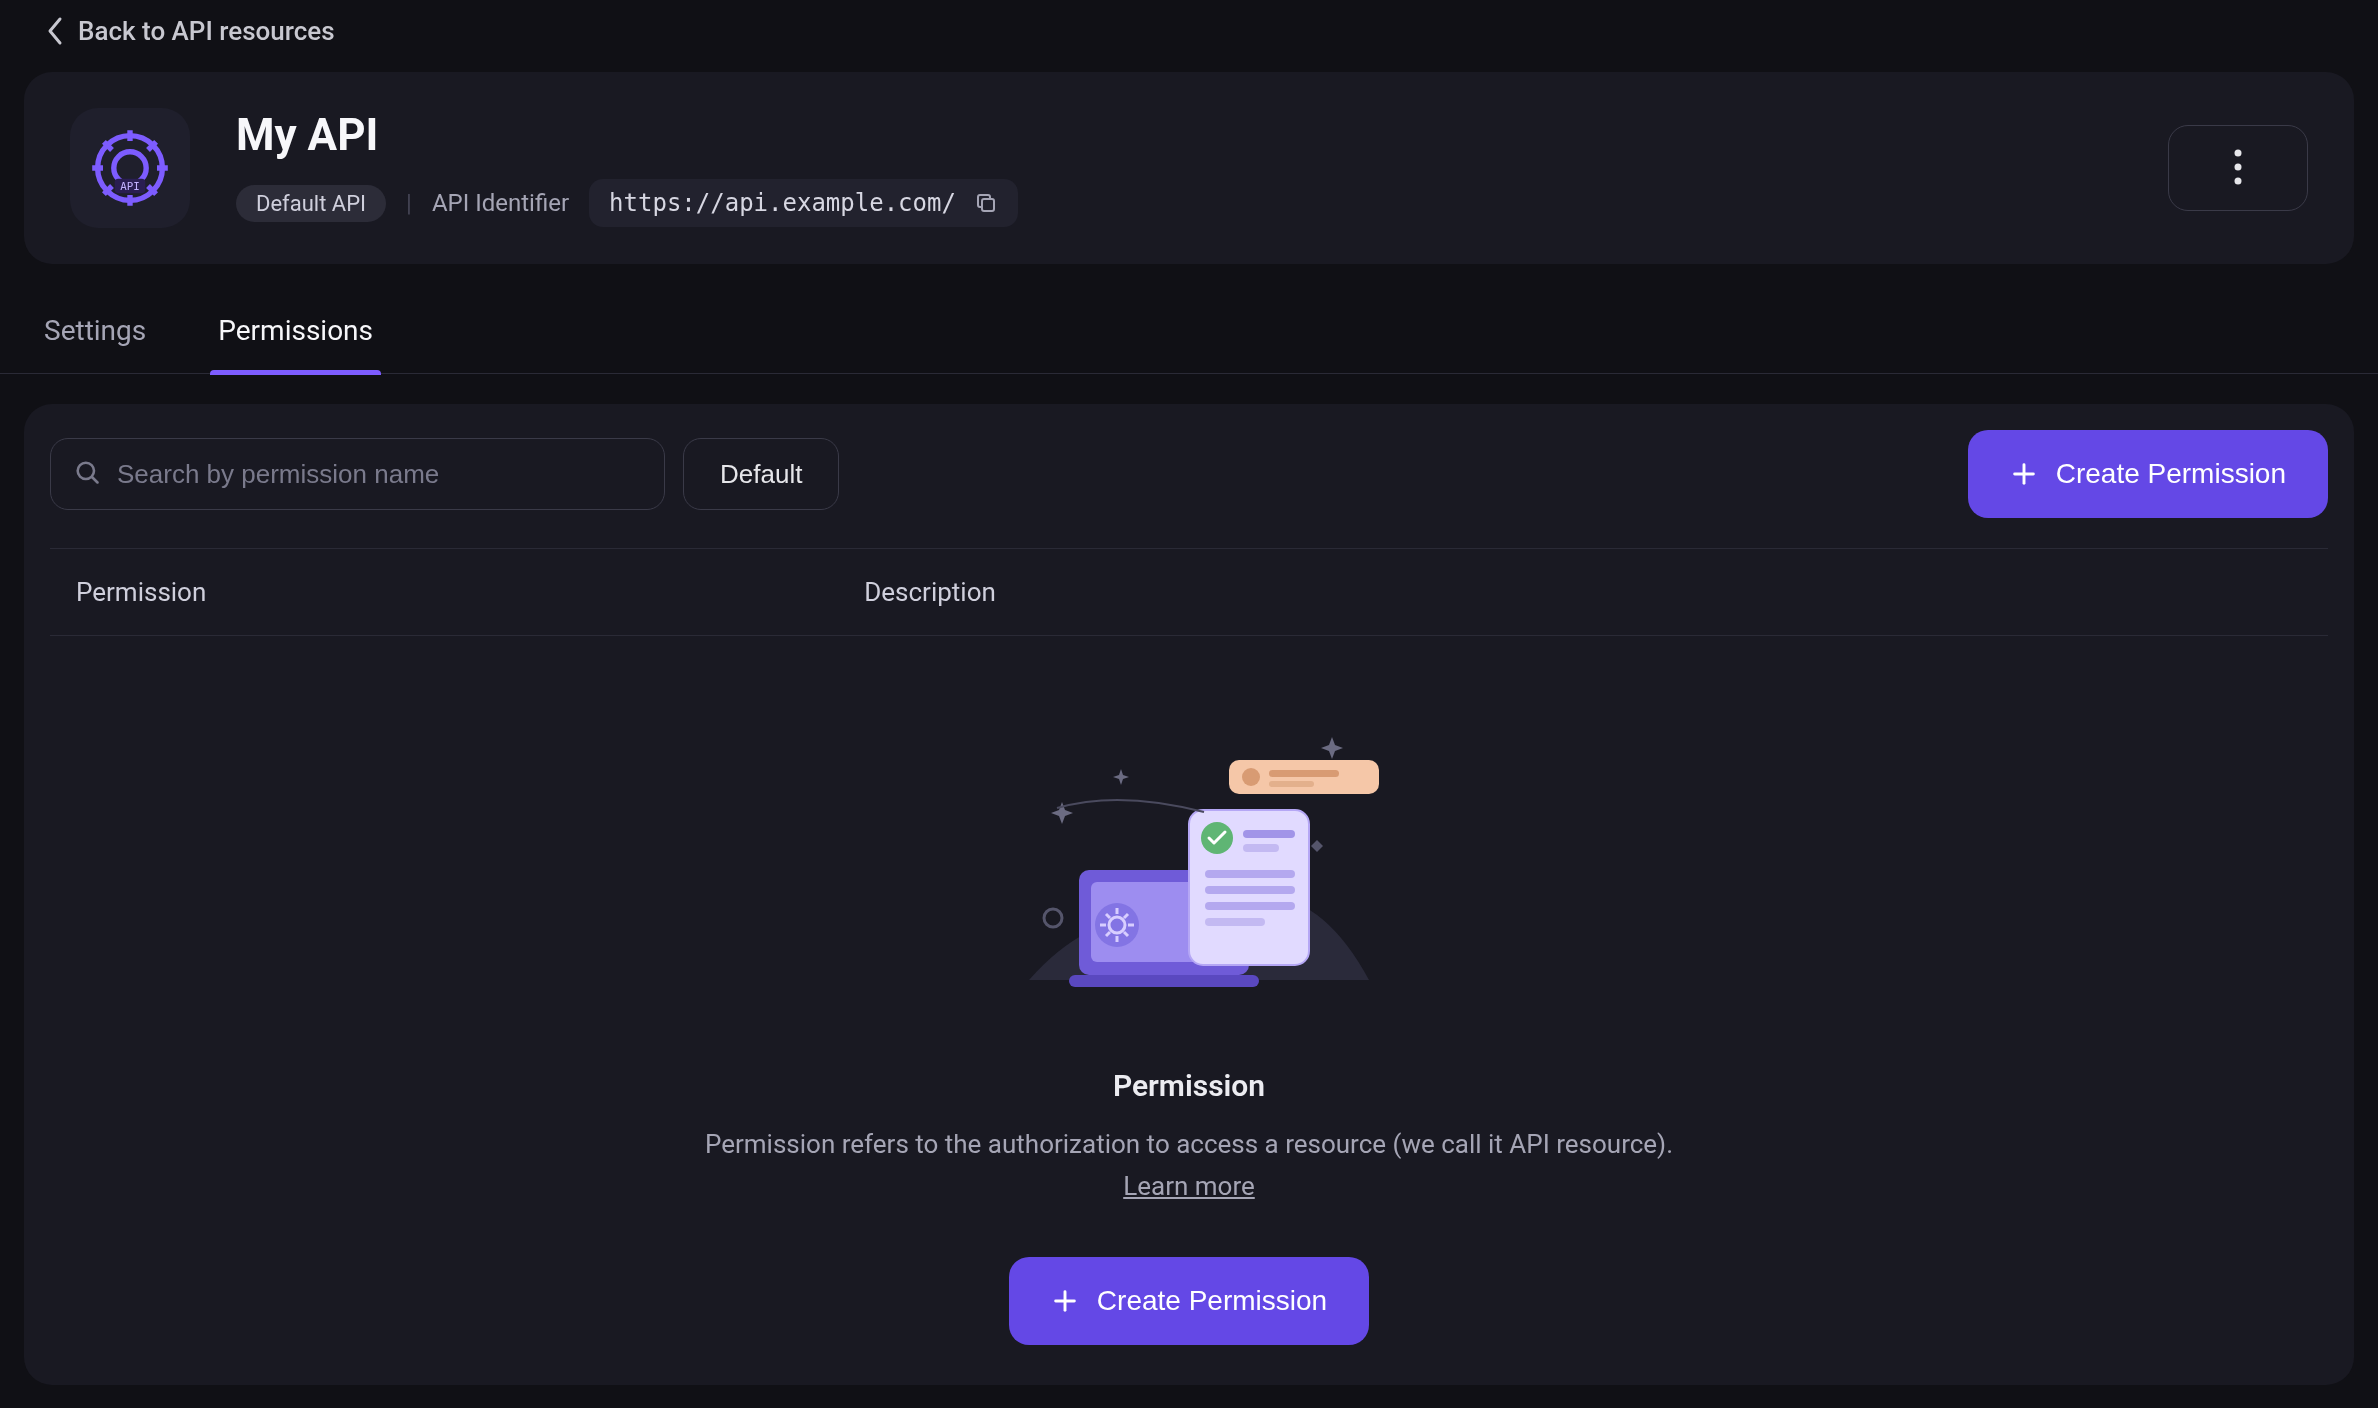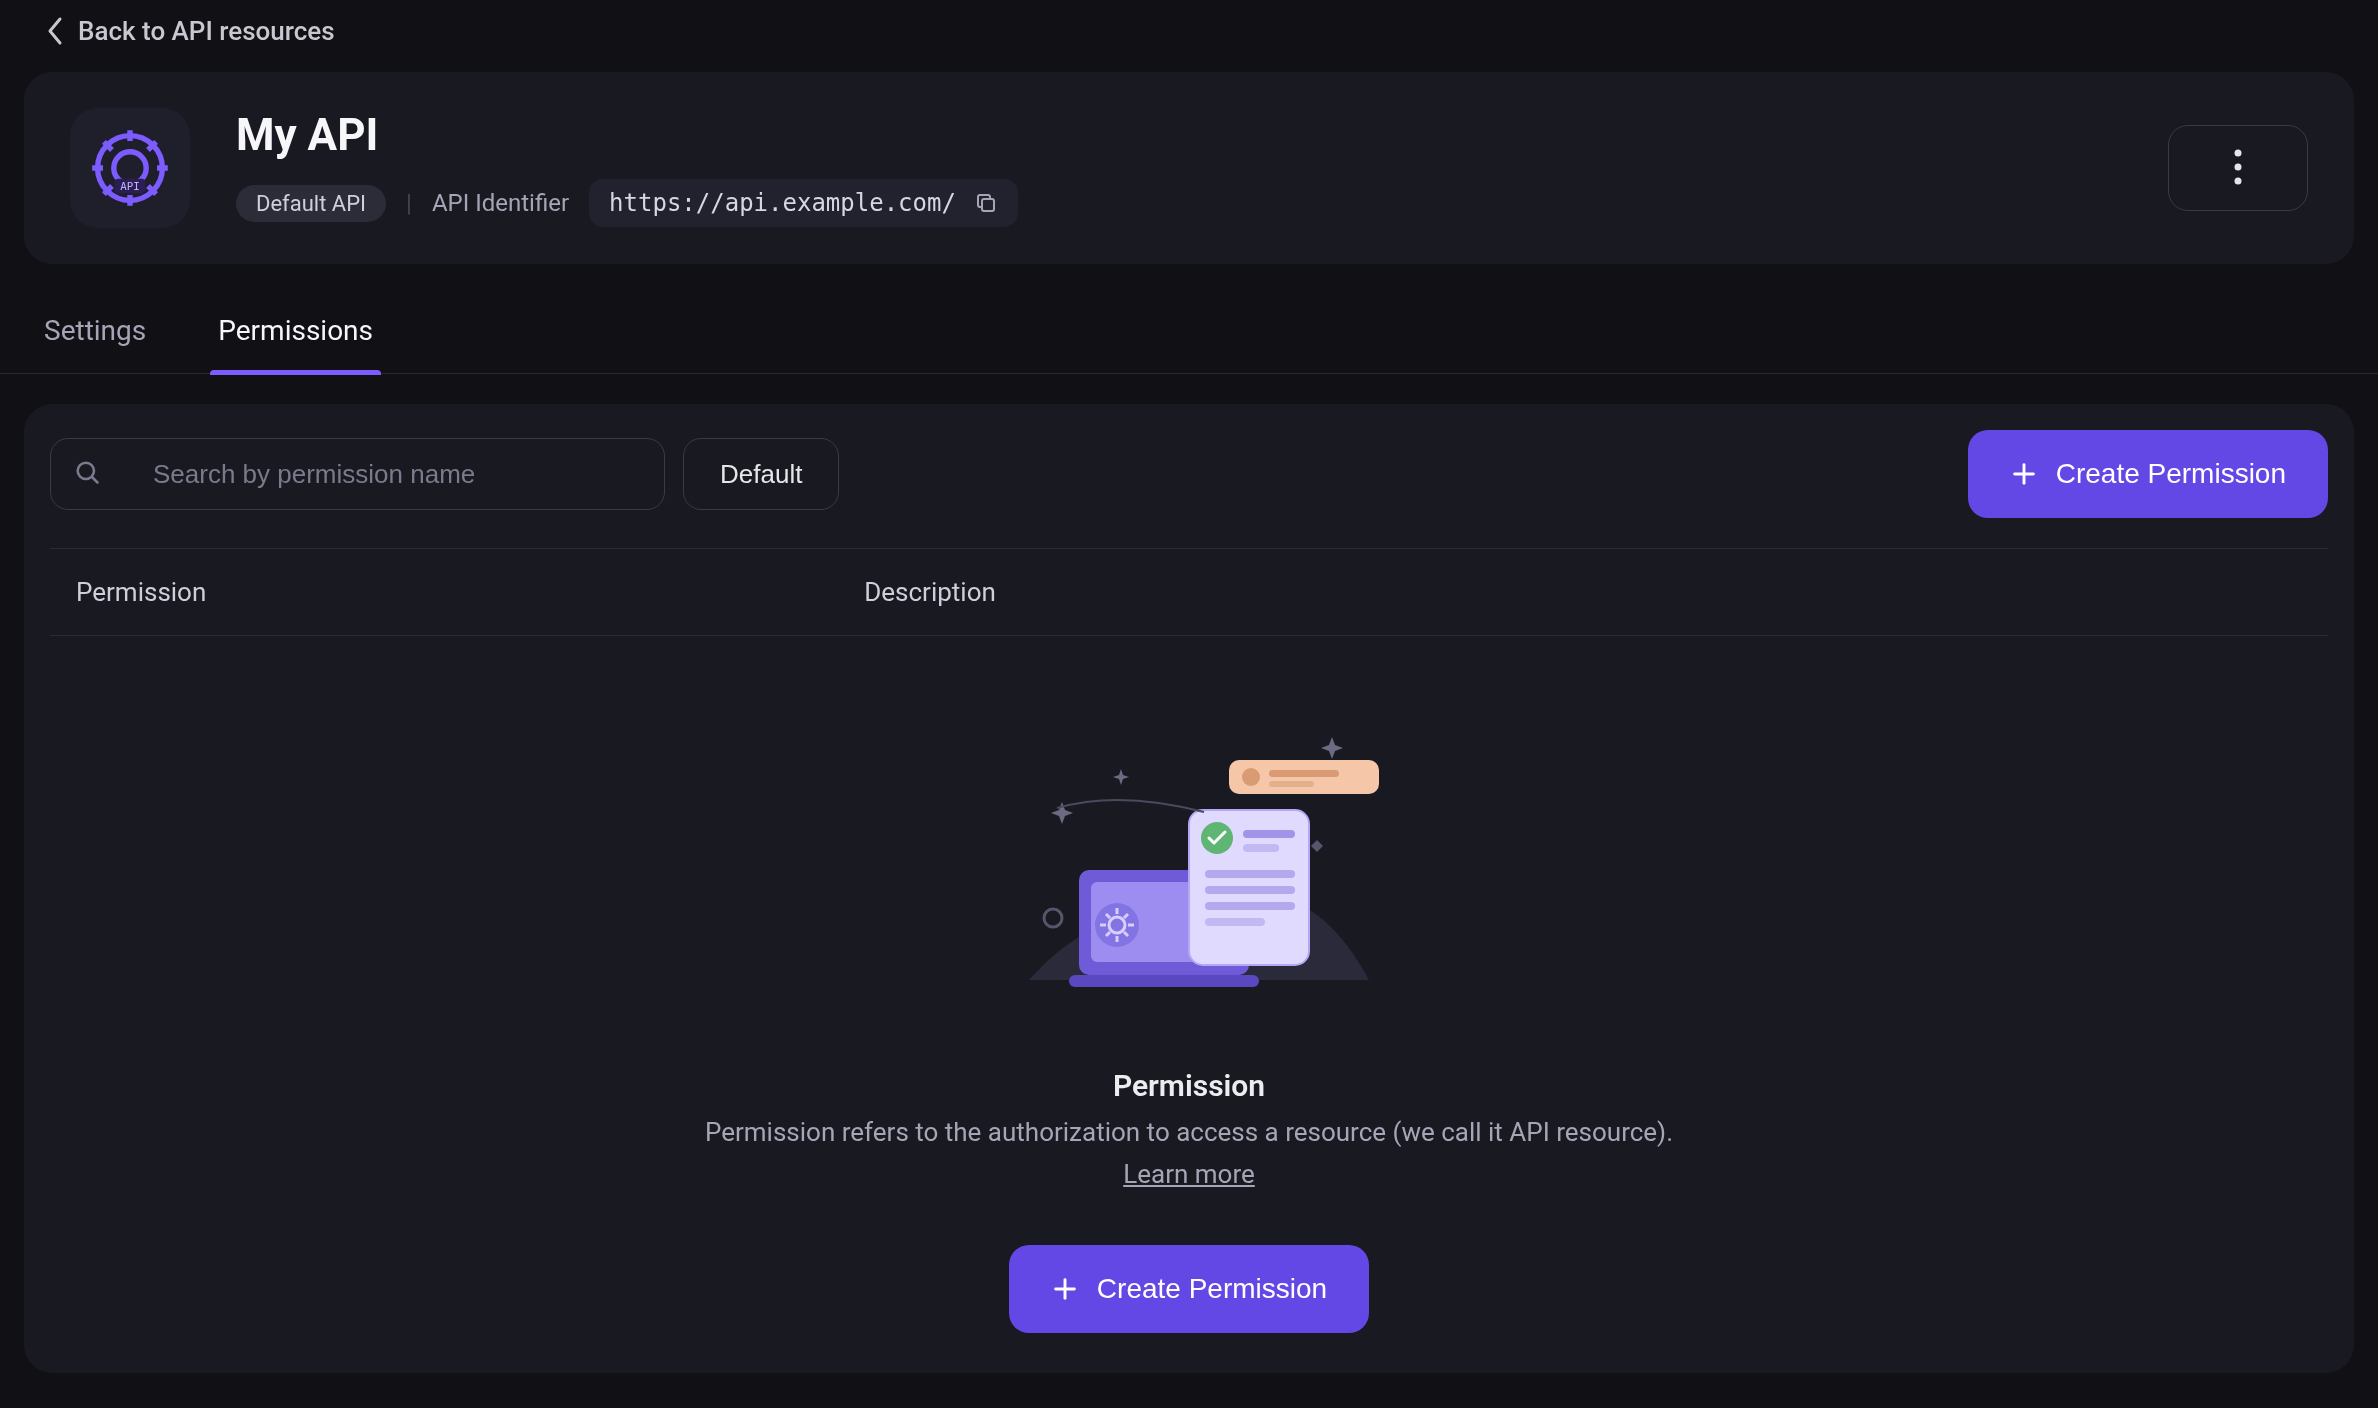--- a/index.html
+++ b/index.html
@@ -142,21 +142,20 @@
     gap: 16px;
     color: #7a7a8c;
   }
   .search-input-wrap input {
     flex:1;
     background:transparent;
     border:none;
     outline:none;
     color:#84cc16;
     font-size: 26px;
-    margin-left: 36px;
   }
   .search-input-wrap input::placeholder { color:#7a7a8c; }
   .search-btn {
     height: 72px;
     padding: 0 36px;
     border: 1.5px solid #3a3a48;
     border-radius: 18px;
     background: transparent;
     color:#e6e6ea;
     font-size: 26px;
@@ -198,21 +197,21 @@
     padding-top: 94px;
   }
   .illus { color:#b3a6ff; }
   .empty-title {
     margin-top: 74px;
     font-size: 30px;
     font-weight: 600;
     color: #ececf1;
   }
   .empty-sub {
-    margin-top: 14px;
+    margin-top: 26px;
     font-size: 26px;
     color: #a5a5b5;
   }
   .learn-more {
     display:block;
     margin-top: 12px;
     font-size: 26px;
     color: #a5a5b5;
     text-decoration: underline;
     cursor:pointer;

